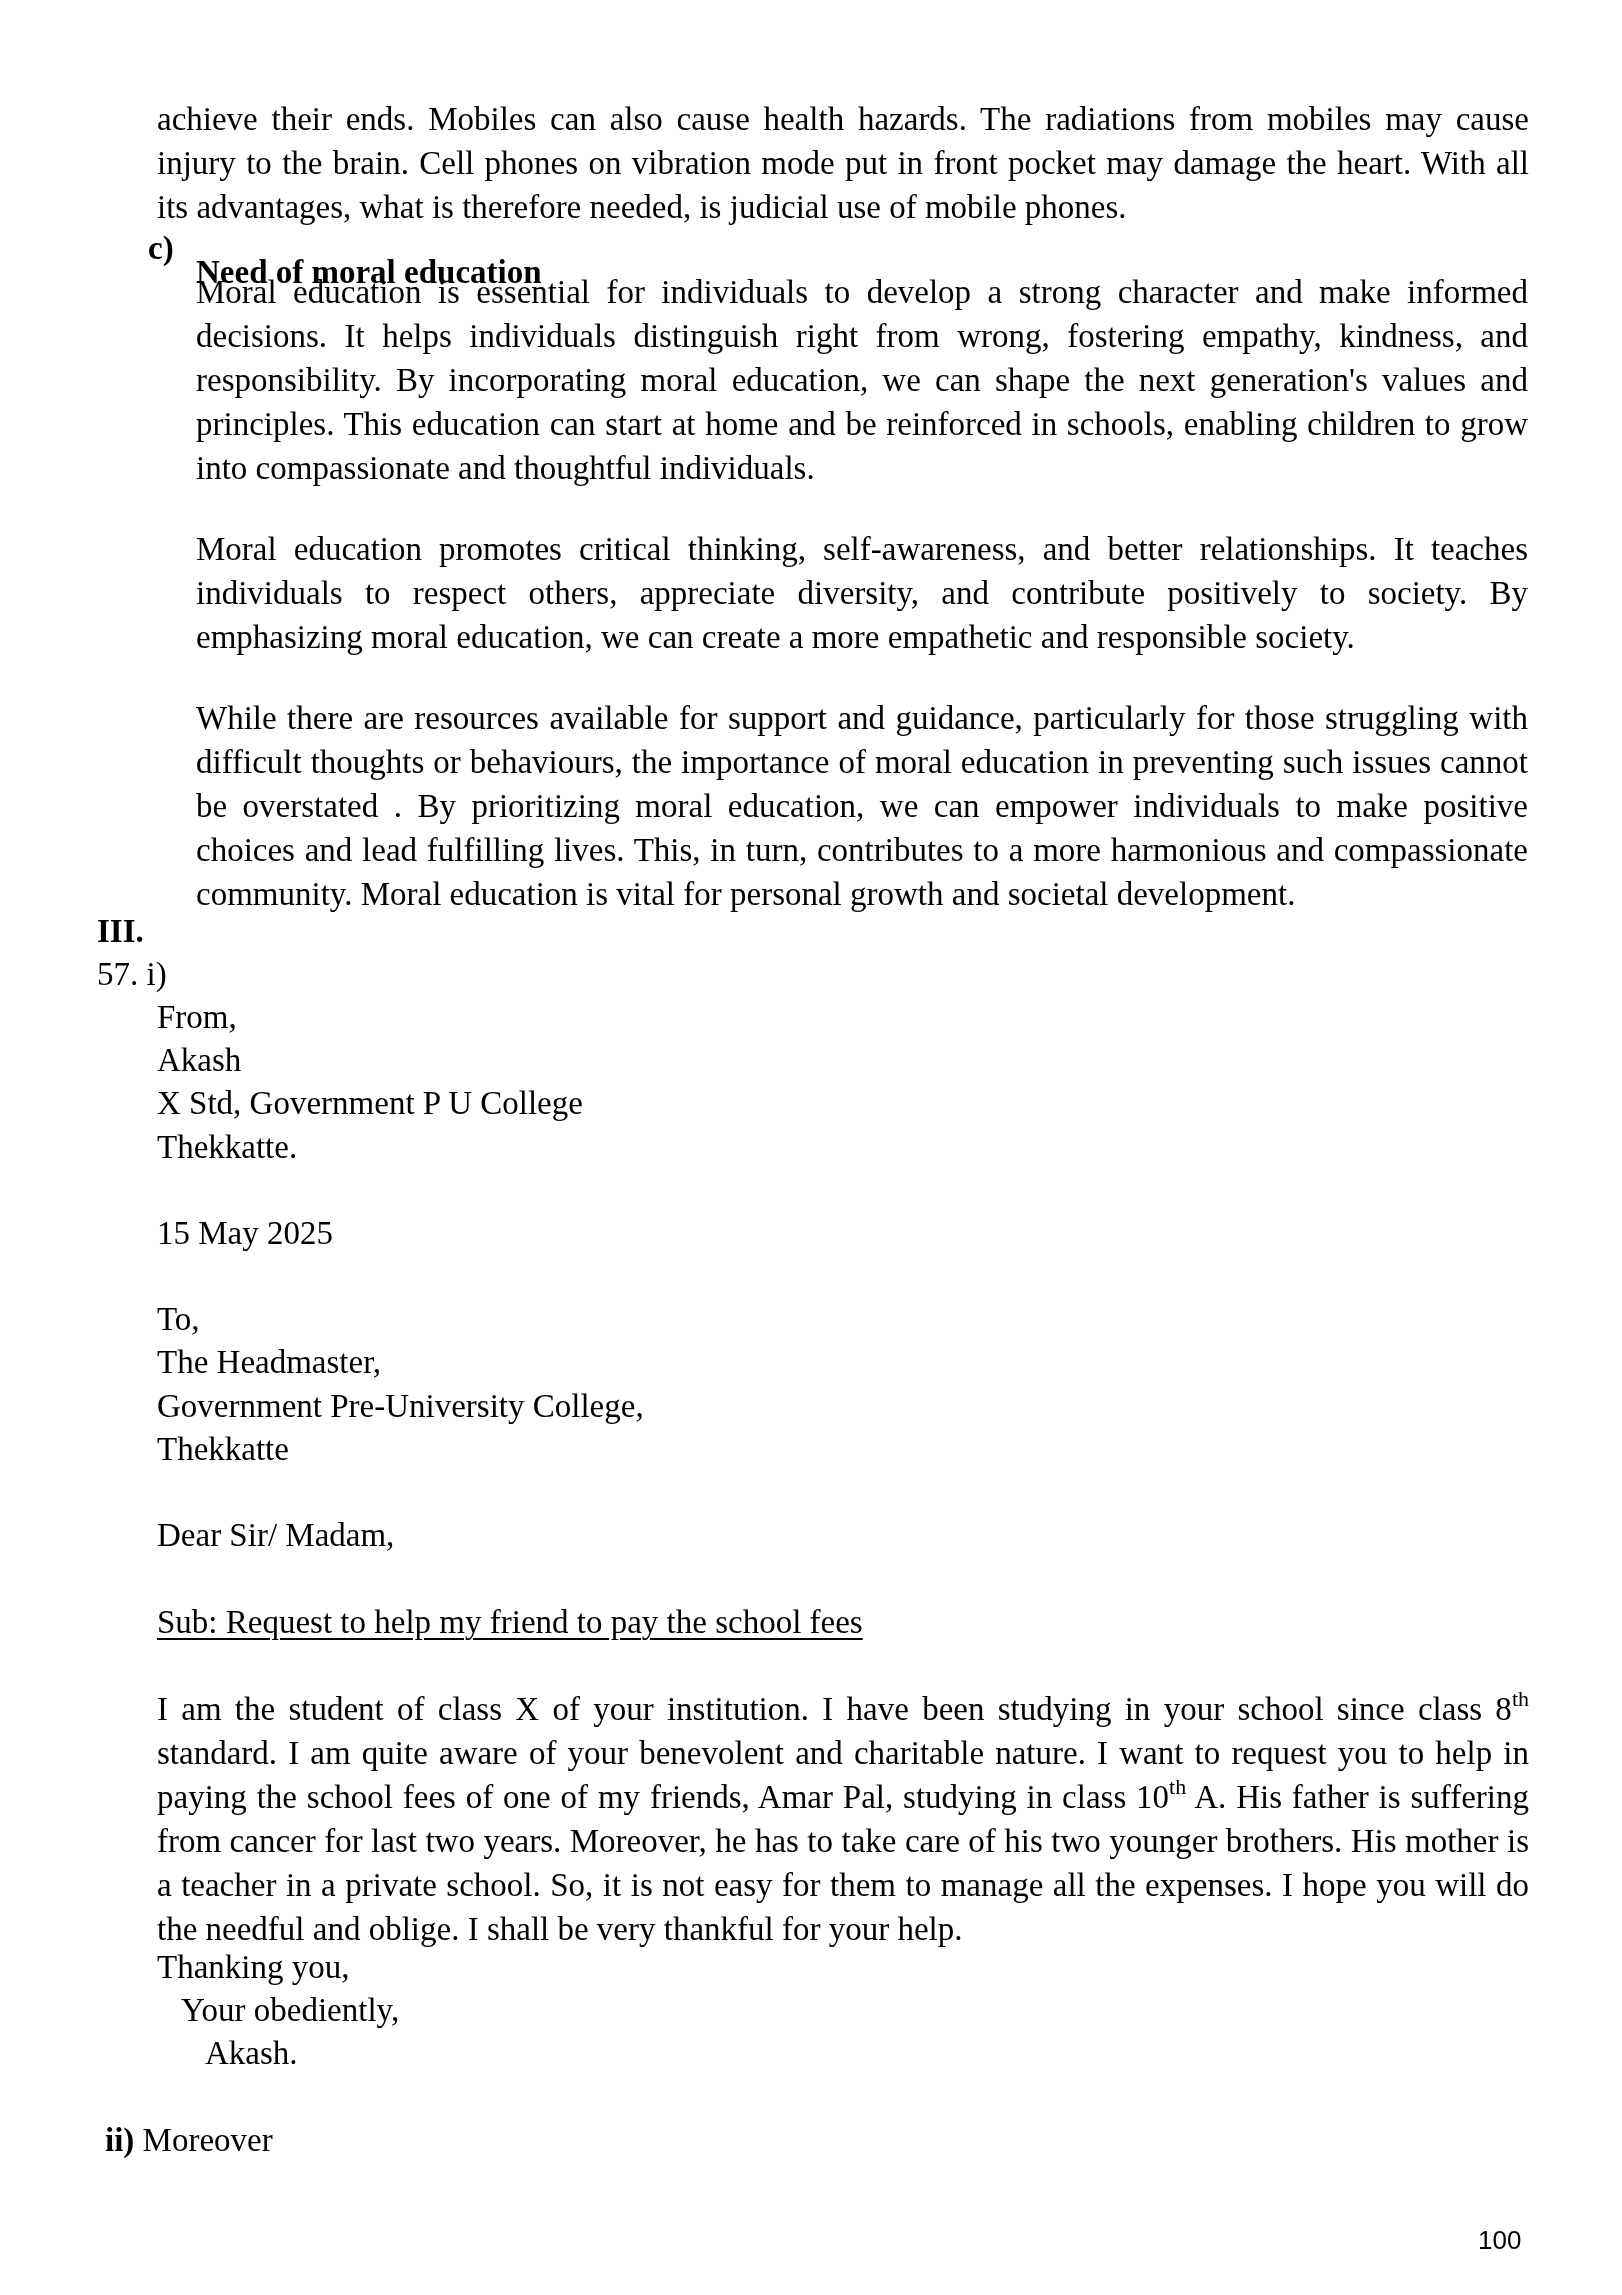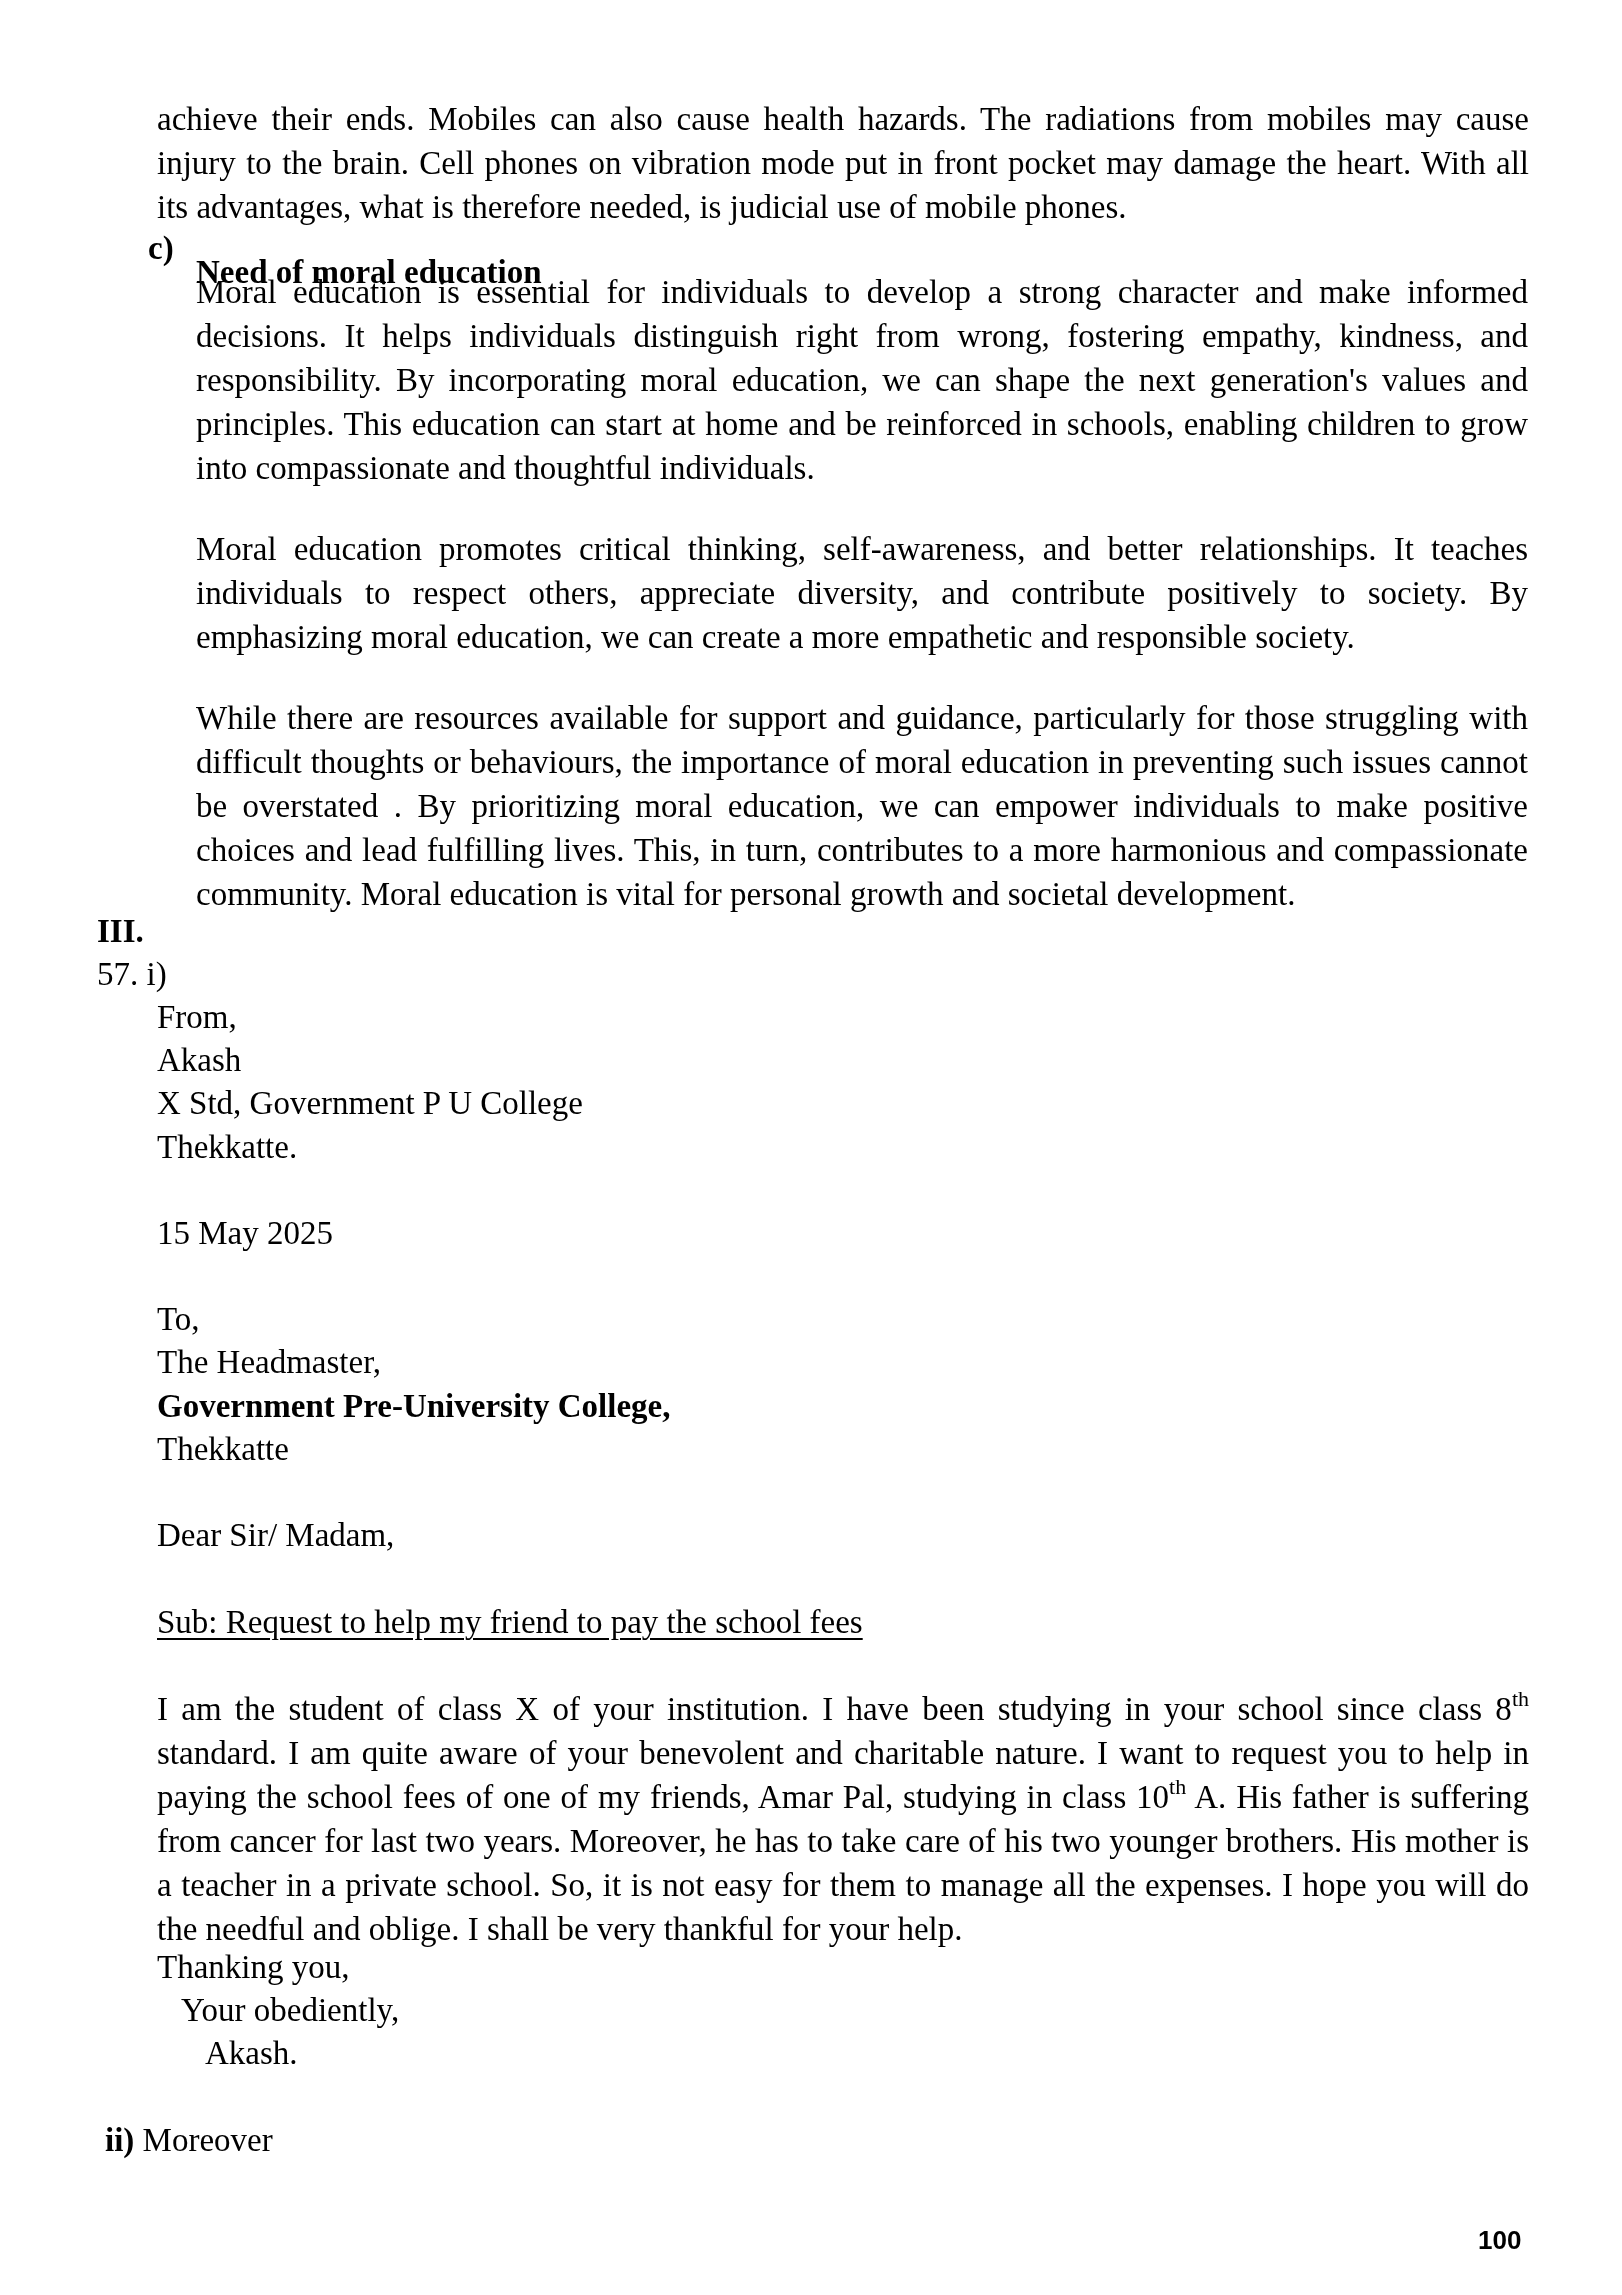--- a/index.html
+++ b/index.html
@@ -10,21 +10,21 @@
     font-size: 33px;
   }
   .line { position: absolute; white-space: nowrap; line-height: 43px; }
   .para { position: absolute; text-align: justify; line-height: 44px; }
   .para.last-left { text-align-last: left; }
   .bold { font-weight: bold; }
   .u { text-decoration: underline; text-decoration-thickness: 2px; text-underline-offset: 5.2px; }
   sup { font-size: 22px; line-height: 0; vertical-align: 14.4px; }
   .pagenum {
     position: absolute; left: 1478px; top: 2224px;
-    font-family: "Liberation Sans", "DejaVu Sans", sans-serif; font-size: 26px; line-height: 33px; font-weight: bold;
+    font-family: "Liberation Sans", "DejaVu Sans", sans-serif; font-size: 26px; line-height: 33px;
   }
 </style>
 </head>
 <body>
 
 <div class="para last-left" style="left:157px; top:97px; width:1372px;">achieve their ends. Mobiles can also cause health hazards. The radiations from mobiles may cause injury to the brain. Cell phones on vibration mode put in front pocket may damage the heart. With all its advantages, what is therefore needed, is judicial use of mobile phones.</div>
 
 <div class="line bold" style="left:148px; top:227px;">c)</div>
 <div class="line bold" style="left:196px; top:227px;margin-top:24px;">Need of moral education</div>
 
@@ -40,21 +40,21 @@
 <div>
   <div class="line" style="left:157px; top:996px;text-align:center;">From,</div>
   <div class="line" style="left:157px; top:1039px;">Akash</div>
   <div class="line" style="left:157px; top:1082px;">X Std, Government P U College</div>
   <div class="line" style="left:157px; top:1126px;">Thekkatte.</div>
 
   <div class="line" style="left:157px; top:1212px;">15 May 2025</div>
 
   <div class="line" style="left:157px; top:1298px;">To,</div>
   <div class="line" style="left:157px; top:1341px;">The Headmaster,</div>
-  <div class="line" style="left:157px; top:1385px;font-weight:bold;">Government Pre-University College,</div>
+  <div class="line" style="left:157px; top:1385px;">Government Pre-University College,</div>
   <div class="line" style="left:157px; top:1428px;">Thekkatte</div>
 
   <div class="line" style="left:157px; top:1514px;">Dear Sir/ Madam,</div>
 
   <div class="line u" style="left:157px; top:1601px;">Sub: Request to help my friend to pay the school fees</div>
 
   <div class="para last-left" style="left:157px; top:1687px; width:1372px;">
     <span>I am the student of class X of your institution. I have been studying in your school since class 8</span><sup>th</sup><span> standard. I am quite aware of your benevolent and charitable nature. I want to request you to help in paying the school fees of one of my friends, Amar Pal, studying in class 10</span><sup>th</sup><span> A. His father is suffering from cancer for last two years. Moreover, he has to take care of his two younger brothers. His mother is a teacher in a private school. So, it is not easy for them to manage all the expenses. I hope you will do the needful and oblige. I shall be very thankful for your help.</span>
   </div>
 

